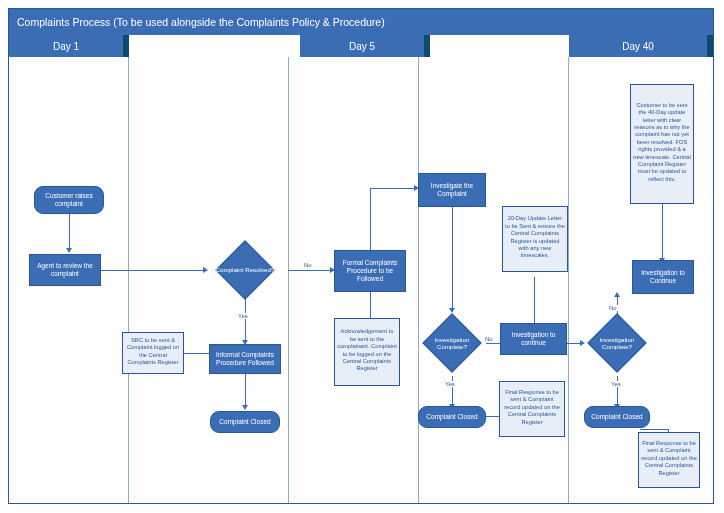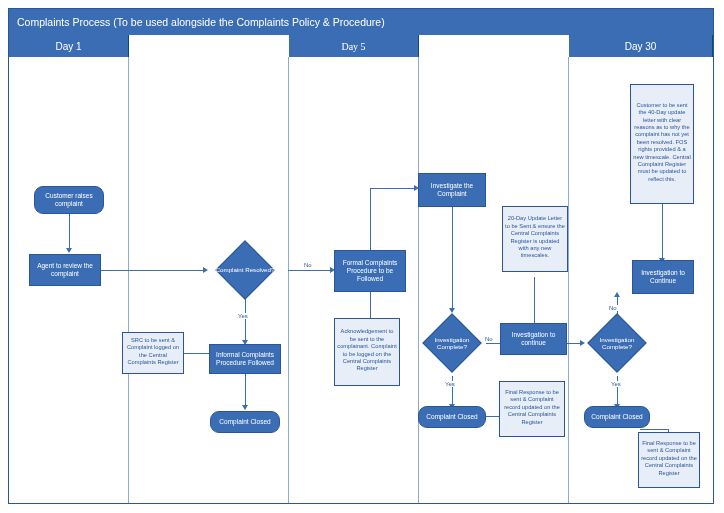--- a/index.html
+++ b/index.html
@@ -45,21 +45,21 @@
     position: absolute;
     top: 35px;
     height: 22px;
     background: #3b6db5;
     color: #ffffff;
     font-size: 10px;
     display: flex;
     align-items: center;
     justify-content: center;
     box-sizing: border-box;
-    border-right: 1px solid #0c4a6e;
+    border-right: 6px solid #0c4a6e;
   }
   .lane-body {
     position: absolute;
     top: 57px;
     height: 446px;
     background: #ffffff;
     border-right: 1px solid #8ea9d3;
     box-sizing: border-box;
   }
   .lane-body.first { border-left: none; }
@@ -165,22 +165,22 @@
 </head>
 <body>
 
 <div id="canvas">
 
   <div class="frame"></div>
 
   <div class="title-bar">Complaints Process (To be used alongside the Complaints Policy &amp; Procedure)</div>
 
   <div class="lane-header" style="left:9px; width:120px;">Day 1</div>
-  <div class="lane-header" style="left:289px; width:130px;font-family:Liberation Serif, serif;">Day 5</div>
-  <div class="lane-header" style="left:569px; width:144px;">Day 30</div>
+  <div class="lane-header" style="left:300px; width:130px;">Day 5</div>
+  <div class="lane-header" style="left:569px; width:144px;">Day 40</div>
 
   <div class="lane-body first" style="left:9px; width:120px;"></div>
   <div class="lane-body" style="left:129px; width:160px;"></div>
   <div class="lane-body" style="left:289px; width:130px;"></div>
   <div class="lane-body" style="left:419px; width:150px;"></div>
   <div class="lane-body last" style="left:569px; width:144px;"></div>
 
   <div class="edge v" style="left:69px; top:213px; height:35px;"></div>
   <div class="arrow down" style="left:66px; top:248px;"></div>
 

